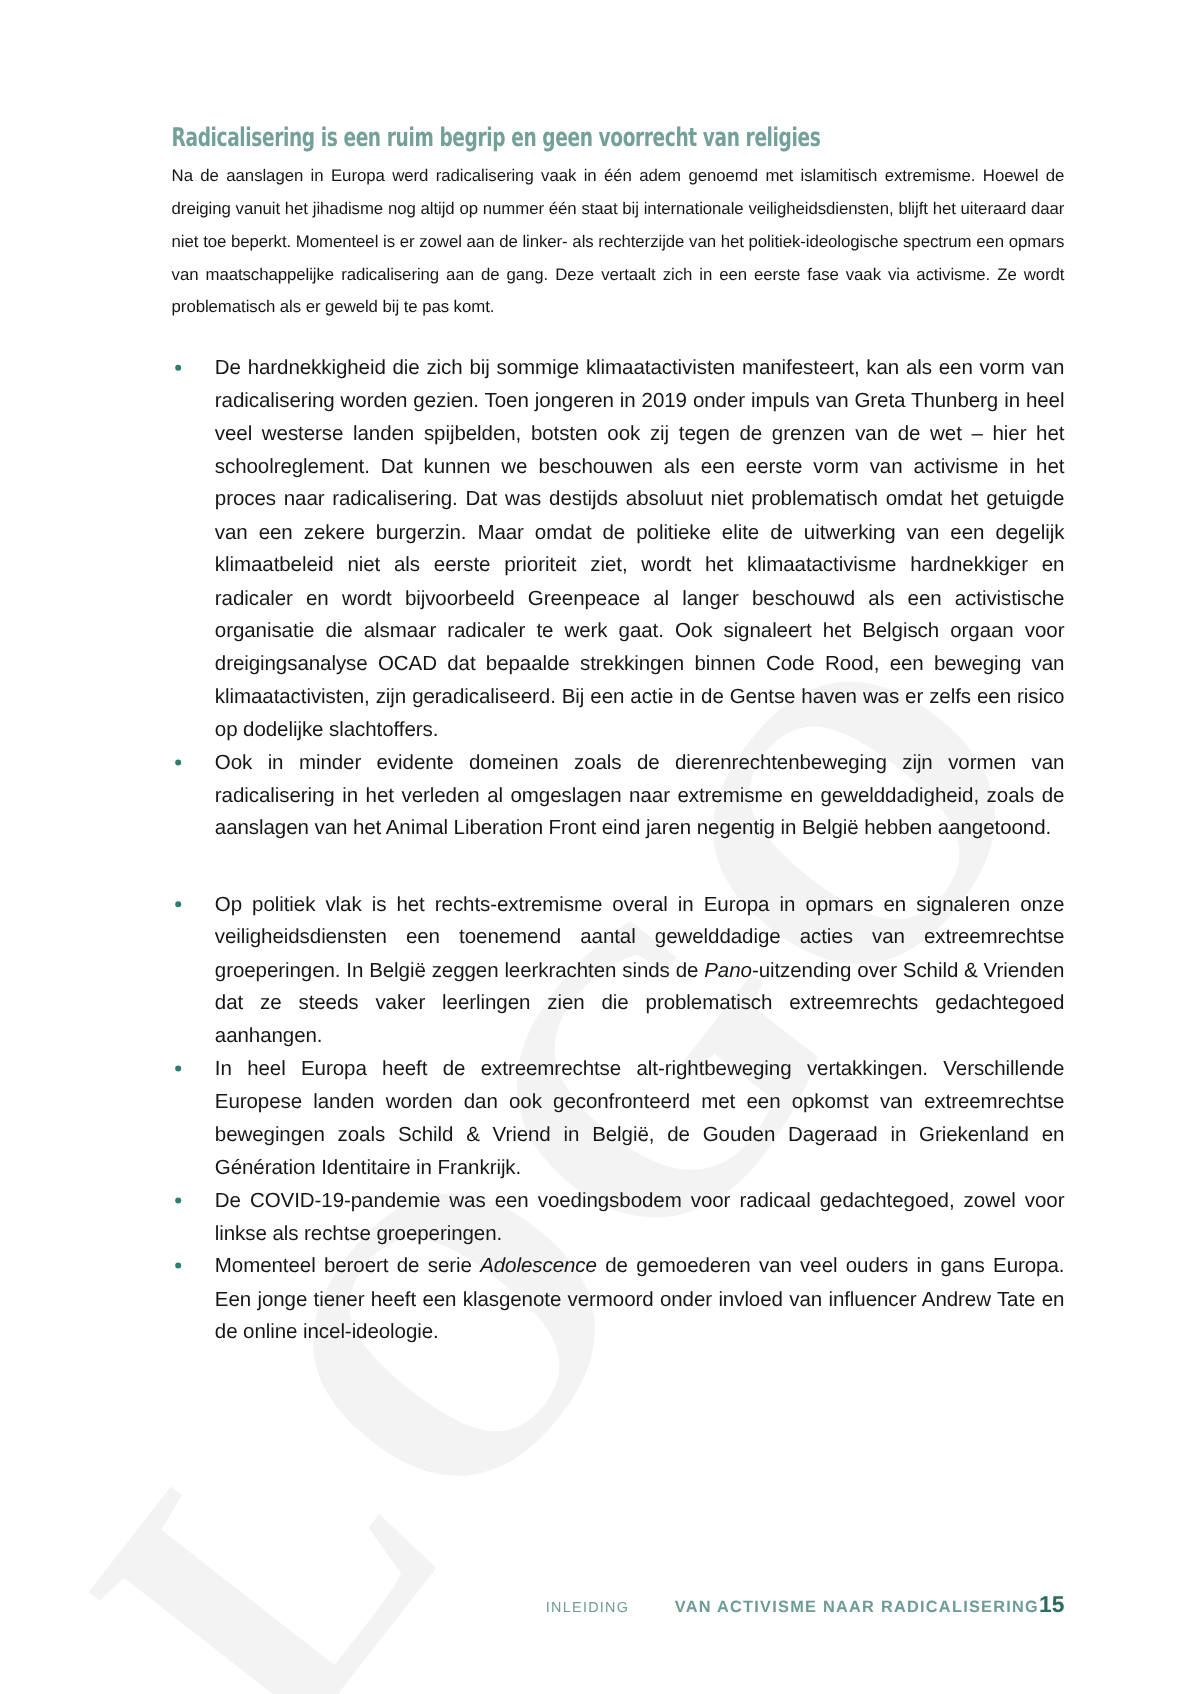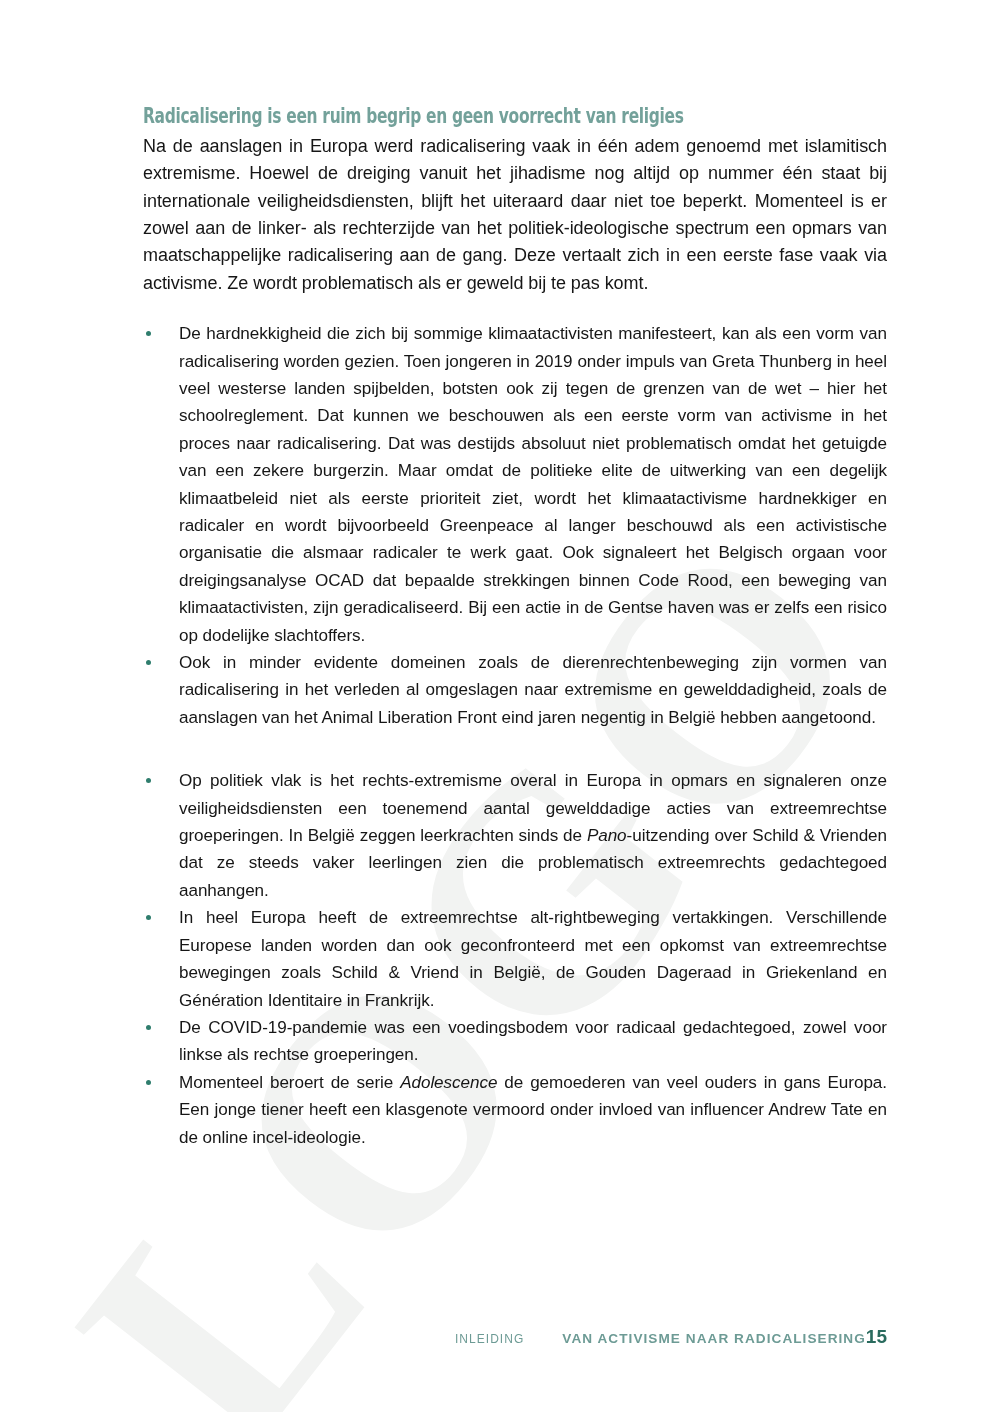--- a/index.html
+++ b/index.html
@@ -65,21 +65,21 @@
     color: #73a19a;
     line-height: 1.15;
     transform: scaleX(0.80);
     transform-origin: left center;
     width: 125%;
     white-space: nowrap;
   }
 
   p.intro {
     margin: 0;
-    font-size: 18px;
+    font-size: 14px;
     line-height: 27.4px;
     text-align: justify;
     text-justify: inter-word;
     color: #161616;
     letter-spacing: -0.06px;
   }
 
   ul#bullet-list {
     list-style: none;
     margin: 23px 0 0 0;

